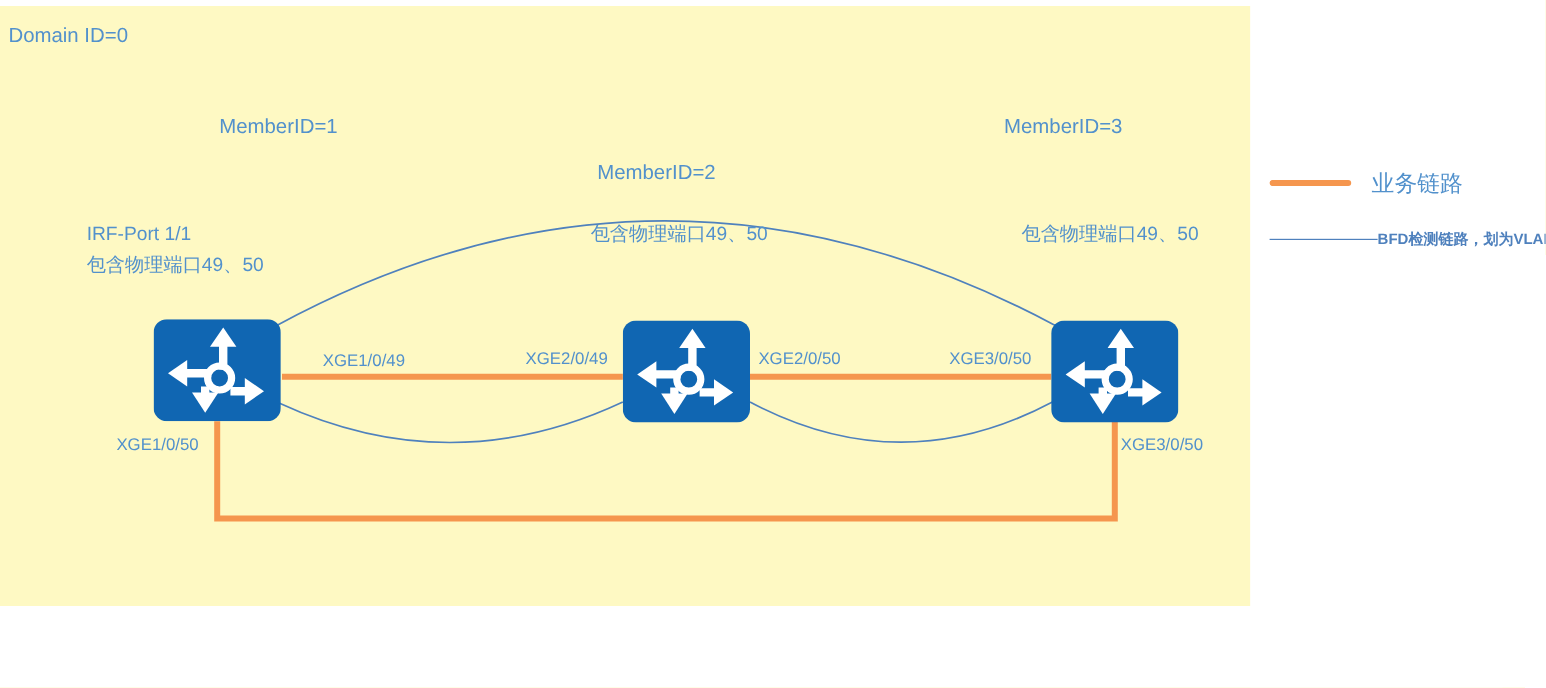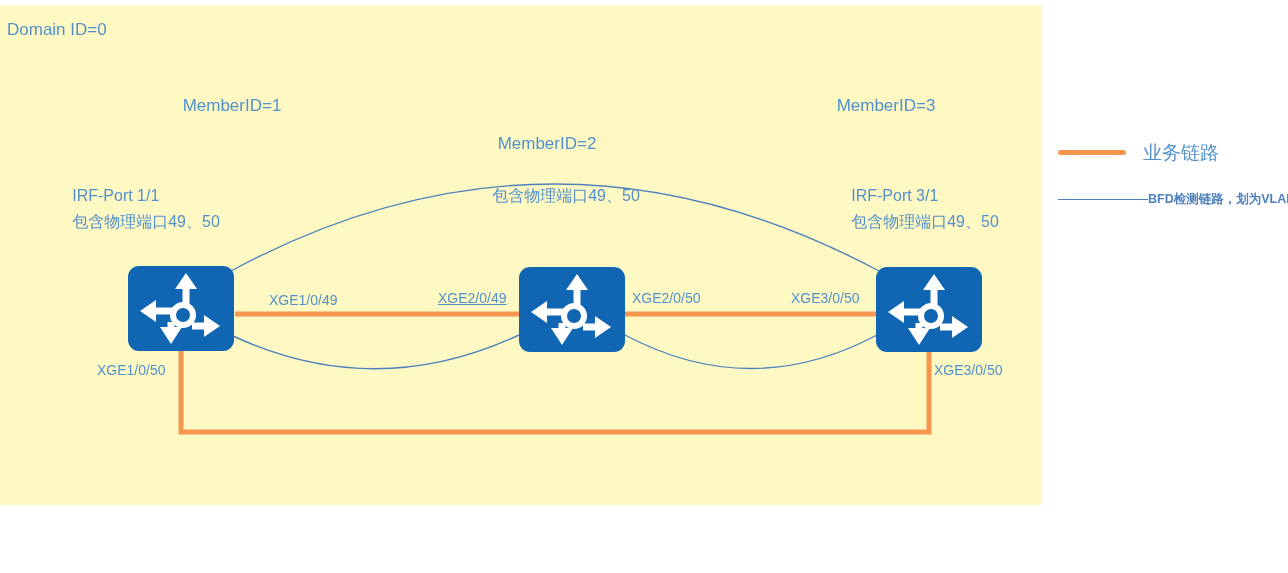--- a/index.html
+++ b/index.html
@@ -93,26 +93,25 @@
   <div class="lbl member" style="left:886px;top:91px;">MemberID=3</div>
 
   <div class="lbl irf" style="left:146px;">
     <div>IRF-Port 1/1</div>
     <div>包含物理端口49、50</div>
   </div>
   <div class="lbl irf" style="left:566px;">
     <div>包含物理端口49、50</div>
   </div>
   <div class="lbl irf" style="left:925px;">
-    <div>IRF-Port 3/1</div>
     <div>包含物理端口49、50</div>
   </div>
 
   <div class="lbl port" style="left:240px;top:287px;margin-left:29px;">XGE1/0/49</div>
-  <div class="lbl port" style="left:438px;top:285px;text-decoration:underline;">XGE2/0/49</div>
+  <div class="lbl port" style="left:438px;top:285px;">XGE2/0/49</div>
   <div class="lbl port" style="left:632px;top:285px;">XGE2/0/50</div>
   <div class="lbl port" style="left:791px;top:285px;">XGE3/0/50</div>
   <div class="lbl port" style="left:97px;top:357px;text-align:center;">XGE1/0/50</div>
   <div class="lbl port" style="left:934px;top:357px;">XGE3/0/50</div>
 
 </div>
 
 <div class="legend">
   <div class="legend-line-service" style="background:#f5964e;"></div>
   <div class="legend-label-service">业务链路</div>

